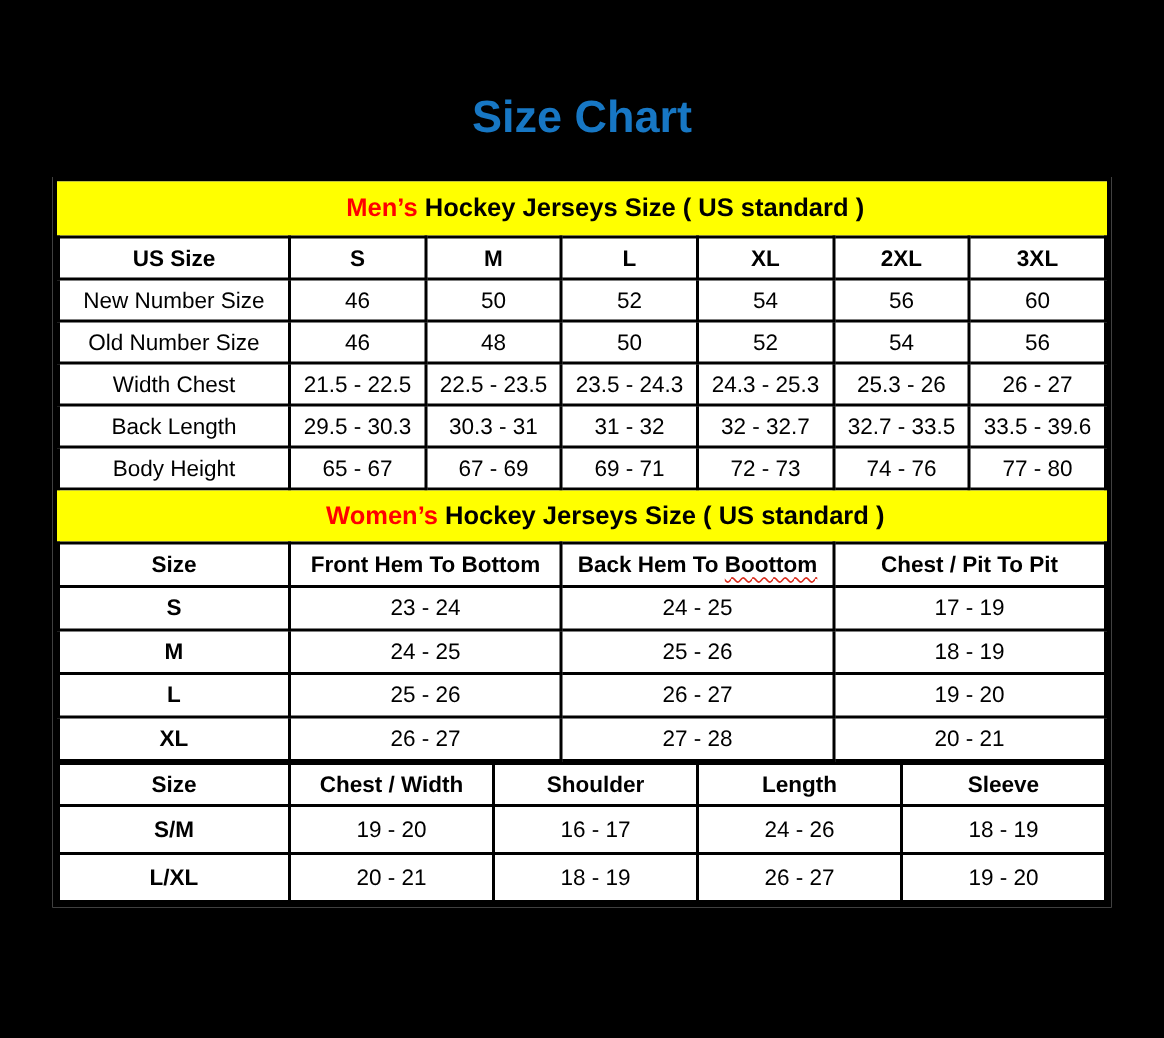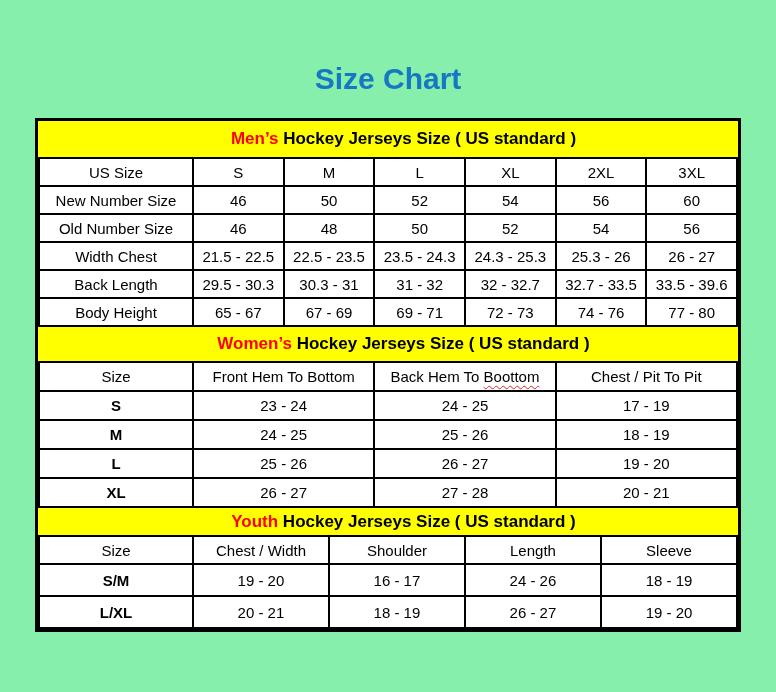--- a/index.html
+++ b/index.html
@@ -5,21 +5,21 @@
   html, body {
     margin: 0;
     padding: 0;
     background: #ffffff;
     font-family: "Liberation Sans", "DejaVu Sans", sans-serif;
   }
   .page {
     position: relative;
     width: 776px;
     height: 692px;
-    background: #86efac;
+    background: #000000;
     overflow: hidden;
   }
   .page-title {
     padding-top: 62px;
     text-align: center;
     font-size: 30px;
     font-weight: bold;
     color: #1777c4;
     letter-spacing: 0px;
   }
@@ -51,21 +51,21 @@
     border: 2px solid #000000;
     text-align: center;
     vertical-align: middle;
     font-size: 15px;
     height: 26px;
     padding: 0 2px;
     color: #000000;
     overflow: hidden;
     white-space: nowrap;
   }
-  .grid th { font-weight: normal; }
+  .grid th { font-weight: bold; }
   .grid td { font-weight: normal; }
   .grid td.bold { font-weight: bold; }
   .grid .first-col { width: 21.2%; }
   .womens .grid th, .womens .grid td { height: 27px; }
   .youth  .grid th { height: 26px; }
   .youth  .grid td { height: 30px; }
 
   .squiggle {
     text-decoration-line: underline;
     text-decoration-style: wavy;
@@ -181,21 +181,20 @@
               <td class="bold">XL</td>
               <td>26 - 27</td>
               <td>27 - 28</td>
               <td>20 - 21</td>
             </tr>
           </tbody>
         </table>
     </section>
 
     <section class="size-section youth">
-      <div class="caption"><span class="cap-hl">Youth</span><span> Hockey Jerseys Size ( US standard )</span></div>
       <table class="grid">
           <thead>
             <tr>
               <th class="first-col">Size</th>
               <th>Chest / Width</th>
               <th>Shoulder</th>
               <th>Length</th>
               <th>Sleeve</th>
             </tr>
           </thead>

